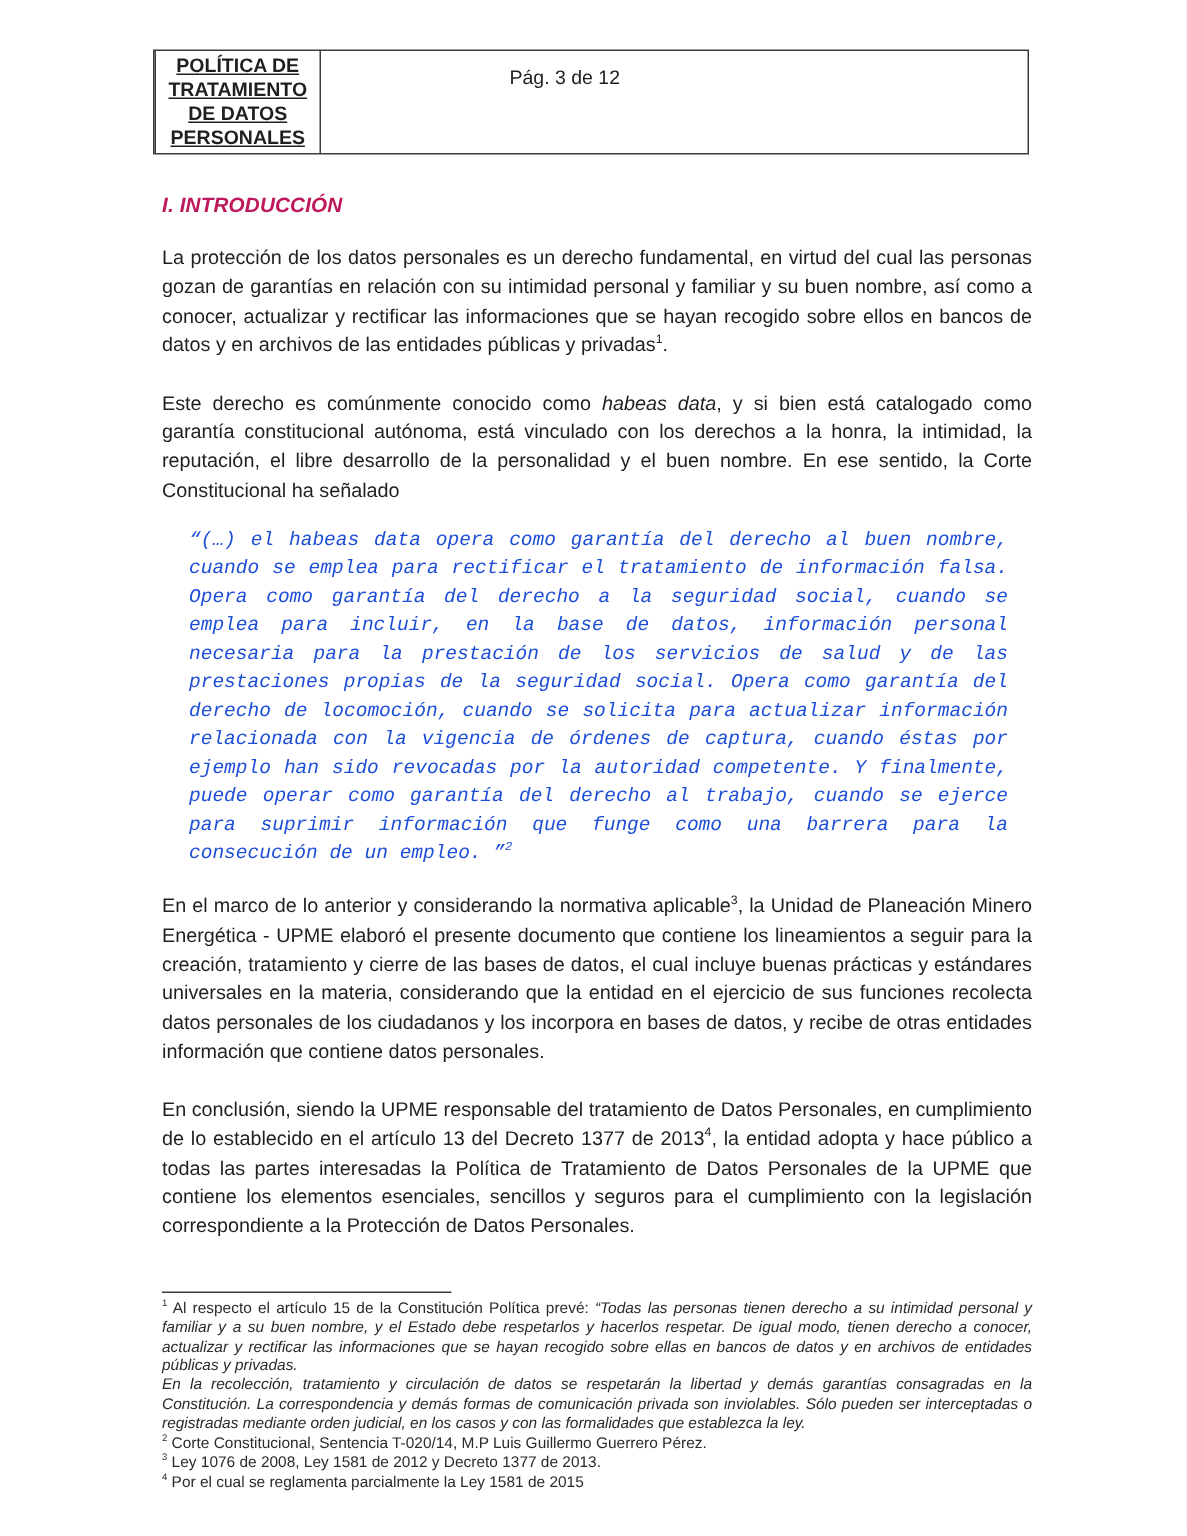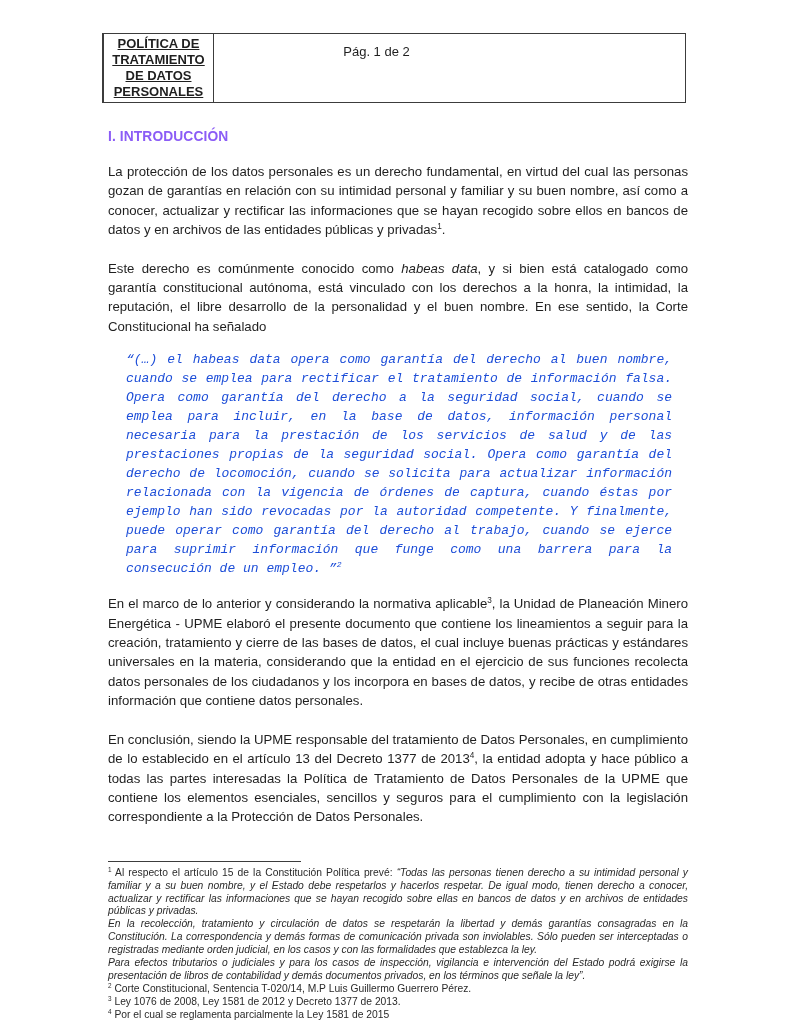--- a/index.html
+++ b/index.html
@@ -34,21 +34,21 @@
     font-weight:bold; font-size:13px; line-height:16px;
     text-align:center; padding:0 30px;text-decoration:underline;
   }
   .meta-cell { display:grid; grid-template-rows:1fr 1fr; }
   .meta-row { display:flex; align-items:center; justify-content:center; font-size:13px; }
   .meta-row.first { border-bottom:1.6px solid #3c3c3c; }
 
   
   h1.section-heading {
     font-size:13.8px; font-weight:bold; letter-spacing:0.1px;
-    margin:26px 0 0 2px; color:#8b5cf6;
+    margin:26px 0 0 2px; color:#be185d;font-style:italic;
   }
   p.body-par {
     font-size:13.2px; line-height:19.4px;
     text-align:justify; margin:18px 0 0 2px;
   }
   blockquote.court-quote {
     font-family:Liberation Mono, monospace;
     font-style:italic;
     font-size:13px; line-height:19px;
     text-align:justify;
@@ -67,39 +67,38 @@
   }
 </style>
 </head>
 <body>
 
 <div class="page">
 
   <div class="header-table" style="margin-left:-4px;width:584px;">
     <div class="header-cell title-cell">POLÍTICA DE TRATAMIENTO DE DATOS PERSONALES</div>
     <div class="meta-cell">
-      <div class="meta-row">Pág. 1 de 2</div>
+      <div class="meta-row">Pág. 3 de 12</div>
     </div>
   </div>
 
   <h1 class="section-heading">I. INTRODUCCIÓN</h1>
 
   <p class="body-par"><span>La protección de los datos personales es un derecho fundamental, en virtud del cual las personas gozan de garantías en relación con su intimidad personal y familiar y su buen nombre, así como a conocer, actualizar y rectificar las informaciones que se hayan recogido sobre ellos en bancos de datos y en archivos de las entidades públicas y privadas</span><sup>1</sup><span>.</span></p>
 
   <p class="body-par" style="margin-top:19px;"><span>Este derecho es comúnmente conocido como </span><em>habeas data</em><span>, y si bien está catalogado como garantía constitucional autónoma, está vinculado con los derechos a la honra, la intimidad, la reputación, el libre desarrollo de la personalidad y el buen nombre. En ese sentido, la Corte Constitucional ha señalado</span></p>
 
   <blockquote class="court-quote"><span>“(…) el habeas data opera como garantía del derecho al buen nombre, cuando se emplea para rectificar el tratamiento de información falsa. Opera como garantía del derecho a la seguridad social, cuando se emplea para incluir, en la base de datos, información personal necesaria para la prestación de los servicios de salud y de las prestaciones propias de la seguridad social. Opera como garantía del derecho de locomoción, cuando se solicita para actualizar información relacionada con la vigencia de órdenes de captura, cuando éstas por ejemplo han sido revocadas por la autoridad competente. Y finalmente, puede operar como garantía del derecho al trabajo, cuando se ejerce para suprimir información que funge como una barrera para la consecución de un empleo. ”</span><sup>2</sup></blockquote>
 
   <p class="body-par" style="margin-top:16px;"><span>En el marco de lo anterior y considerando la normativa aplicable</span><sup>3</sup><span>, la Unidad de Planeación Minero Energética - UPME elaboró el presente documento que contiene los lineamientos a seguir para la creación, tratamiento y cierre de las bases de datos, el cual incluye buenas prácticas y estándares universales en la materia, considerando que la entidad en el ejercicio de sus funciones recolecta datos personales de los ciudadanos y los incorpora en bases de datos, y recibe de otras entidades información que contiene datos personales.</span></p>
 
   <p class="body-par" style="margin-top:19px;"><span>En conclusión, siendo la UPME responsable del tratamiento de Datos Personales, en cumplimiento de lo establecido en el artículo 13 del Decreto 1377 de 2013</span><sup>4</sup><span>, la entidad adopta y hace público a todas las partes interesadas la Política de Tratamiento de Datos Personales de la UPME que contiene los elementos esenciales, sencillos y seguros para el cumplimiento con la legislación correspondiente a la Protección de Datos Personales.</span></p>
 
   <div class="footnotes">
     <hr class="footnote-sep">
     <p><sup>1</sup><span> Al respecto el artículo 15 de la Constitución Política prevé: </span><em>“Todas las personas tienen derecho a su intimidad personal y familiar y a su buen nombre, y el Estado debe respetarlos y hacerlos respetar. De igual modo, tienen derecho a conocer, actualizar y rectificar las informaciones que se hayan recogido sobre ellas en bancos de datos y en archivos de entidades públicas y privadas.</em></p>
     <p><em>En la recolección, tratamiento y circulación de datos se respetarán la libertad y demás garantías consagradas en la Constitución. La correspondencia y demás formas de comunicación privada son inviolables. Sólo pueden ser interceptadas o registradas mediante orden judicial, en los casos y con las formalidades que establezca la ley.</em></p>
-    <p><em>Para efectos tributarios o judiciales y para los casos de inspección, vigilancia e intervención del Estado podrá exigirse la presentación de libros de contabilidad y demás documentos privados, en los términos que señale la ley”.</em></p>
     <p><sup>2</sup><span> Corte Constitucional, Sentencia T-020/14, M.P Luis Guillermo Guerrero Pérez.</span></p>
     <p><sup>3</sup><span> Ley 1076 de 2008, Ley 1581 de 2012 y Decreto 1377 de 2013.</span></p>
     <p><sup>4</sup><span> Por el cual se reglamenta parcialmente la Ley 1581 de 2015</span></p>
   </div>
 
 </div>
 
 </body></html>

